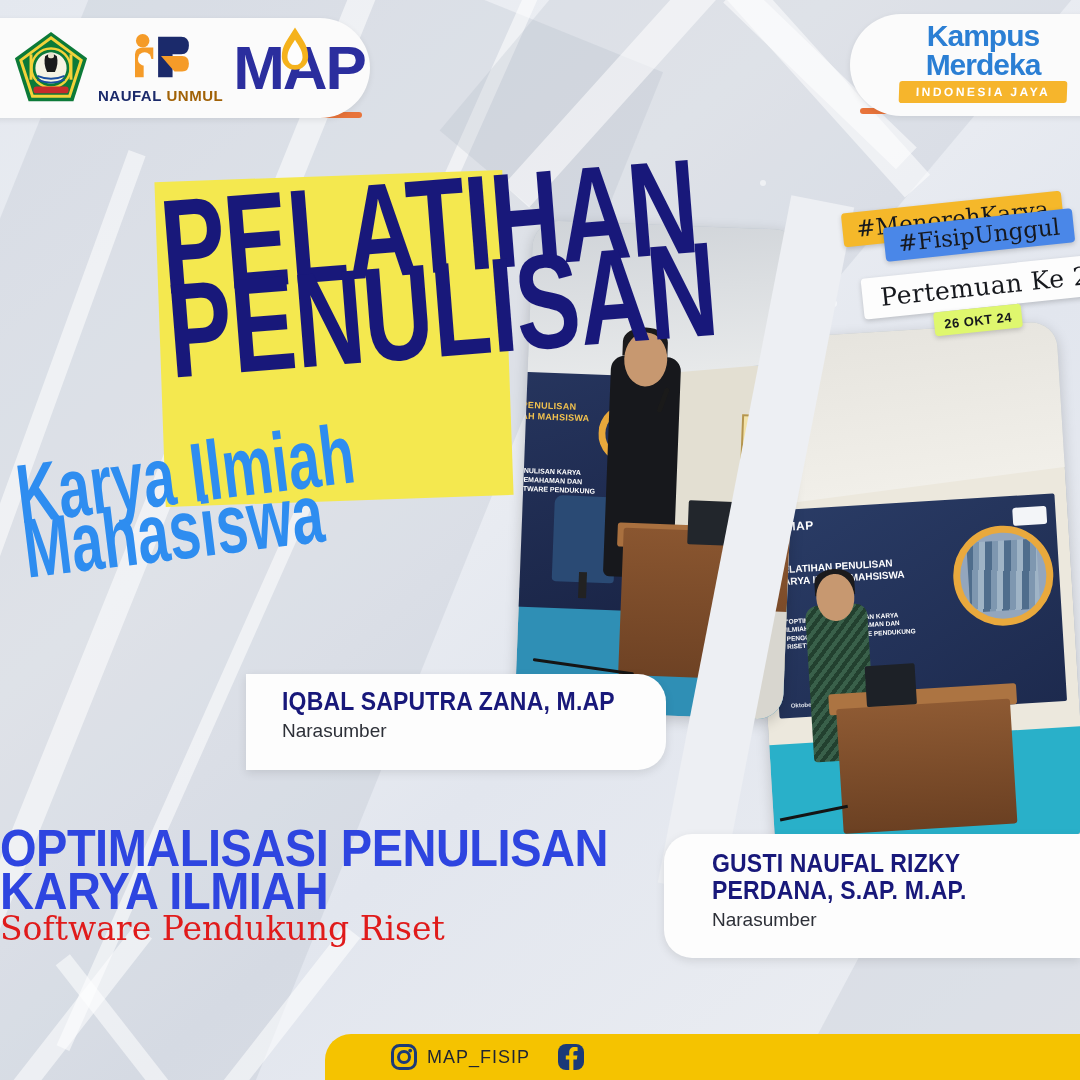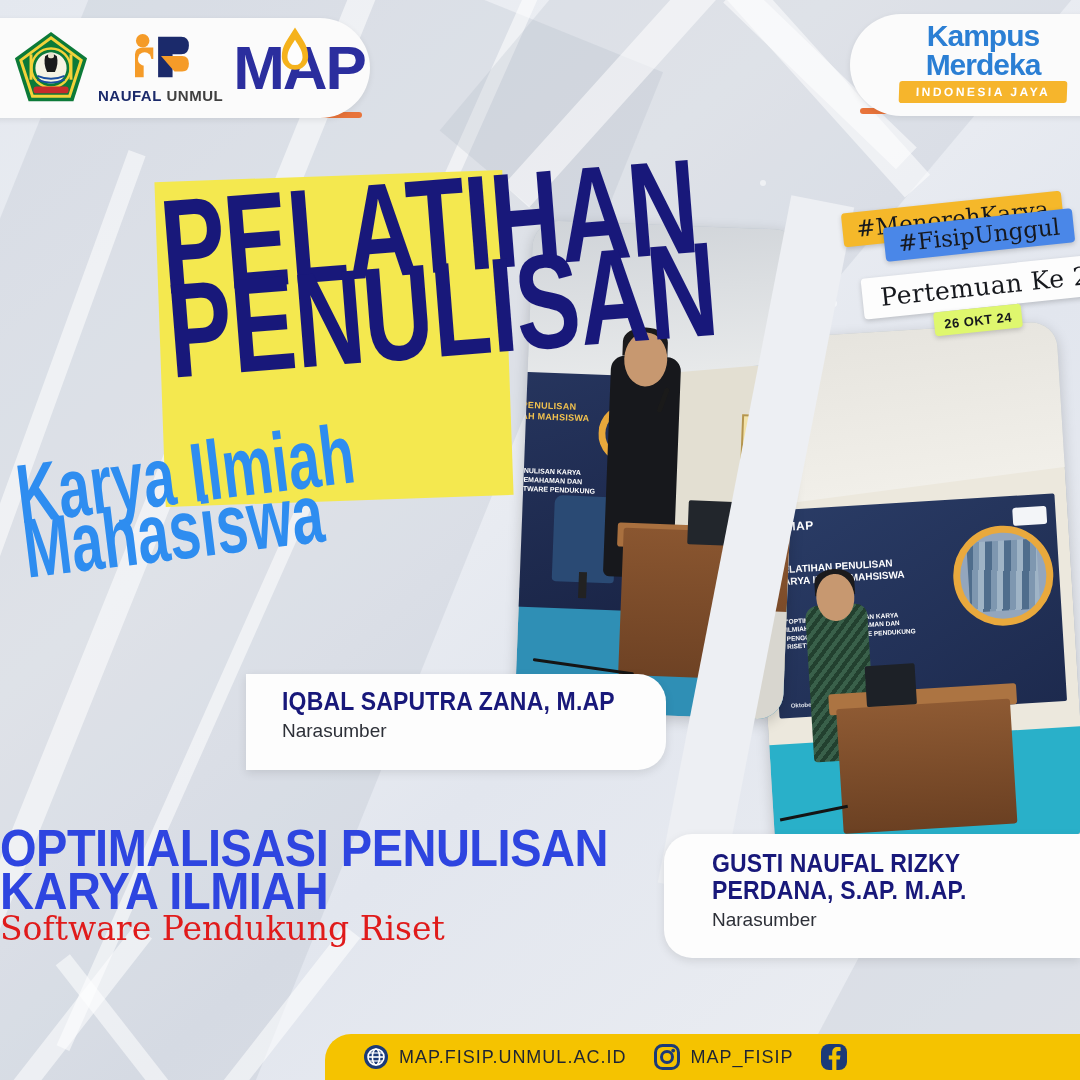--- a/index.html
+++ b/index.html
@@ -28,21 +28,21 @@
   }
   .header-underline{
     position:absolute;left:-40px;top:112px;width:402px;height:6px;
     background:#e8743b;border-radius:0 4px 4px 0;z-index:29;
   }
   .unmul-logo{position:relative;width:78px;height:80px;margin-left:52px;flex:none;}
   .fisip-block{display:flex;flex-direction:column;align-items:center;margin-left:8px;flex:none;}
   .fisip-mark{width:60px;height:52px;position:relative;}
   .fisip-text{font-size:15px;font-weight:bold;letter-spacing:.5px;margin-top:2px;white-space:nowrap;}
   .fisip-text .a{color:#1b2a6b;}
-  .fisip-text .b{color:#404040;}
+  .fisip-text .b{color:#a16207;}
   .map-logo{display:flex;align-items:center;margin-left:10px;position:relative;}
   .map-word{font-size:62px;font-weight:bold;color:#2b2e9e;letter-spacing:-2px;
             font-family:"Liberation Sans",sans-serif;line-height:.85;}
 
   
   .km-bar{
     position:absolute;right:-30px;top:14px;width:260px;height:102px;
     background:#fbfbfb;border-radius:60px 0 0 60px;
     box-shadow:0 2px 6px rgba(0,0,0,.08);z-index:30;
   }
@@ -360,33 +360,20 @@
   </div>
 
   <div class="headline">
     <div class="hl-1">OPTIMALISASI PENULISAN</div>
     <div class="hl-2">KARYA ILMIAH</div>
     <div class="hl-4">Software Pendukung Riset</div>
   </div>
 
   <div class="footer">
     <div class="f-gap1"></div>
-    <div class="f-item">
-      <span class="f-ico">
-        <svg viewBox="0 0 26 26" width="26" height="26">
-          <circle cx="13" cy="13" r="12" fill="#1b3a78"></circle>
-          <circle cx="13" cy="13" r="8" fill="none" stroke="#fff" stroke-width="1.6"></circle>
-          <ellipse cx="13" cy="13" rx="3.6" ry="8" fill="none" stroke="#fff" stroke-width="1.6"></ellipse>
-          <line x1="5" y1="13" x2="21" y2="13" stroke="#fff" stroke-width="1.6"></line>
-          <line x1="6" y1="9" x2="20" y2="9" stroke="#fff" stroke-width="1.2"></line>
-          <line x1="6" y1="17" x2="20" y2="17" stroke="#fff" stroke-width="1.2"></line>
-        </svg>
-      </span>
-      <span class="f-txt">MAP.FISIP.UNMUL.AC.ID</span>
-    </div>
     <div class="f-gap2"></div>
     <div class="f-item">
       <span class="f-ico">
         <svg viewBox="0 0 26 26" width="26" height="26">
           <rect x="1.5" y="1.5" width="23" height="23" rx="7" fill="none" stroke="#1b3a78" stroke-width="3"></rect>
           <circle cx="13" cy="13" r="5.5" fill="none" stroke="#1b3a78" stroke-width="3"></circle>
           <circle cx="19.2" cy="6.6" r="1.9" fill="#1b3a78"></circle>
         </svg>
       </span>
       <span class="f-txt">MAP_FISIP</span>

